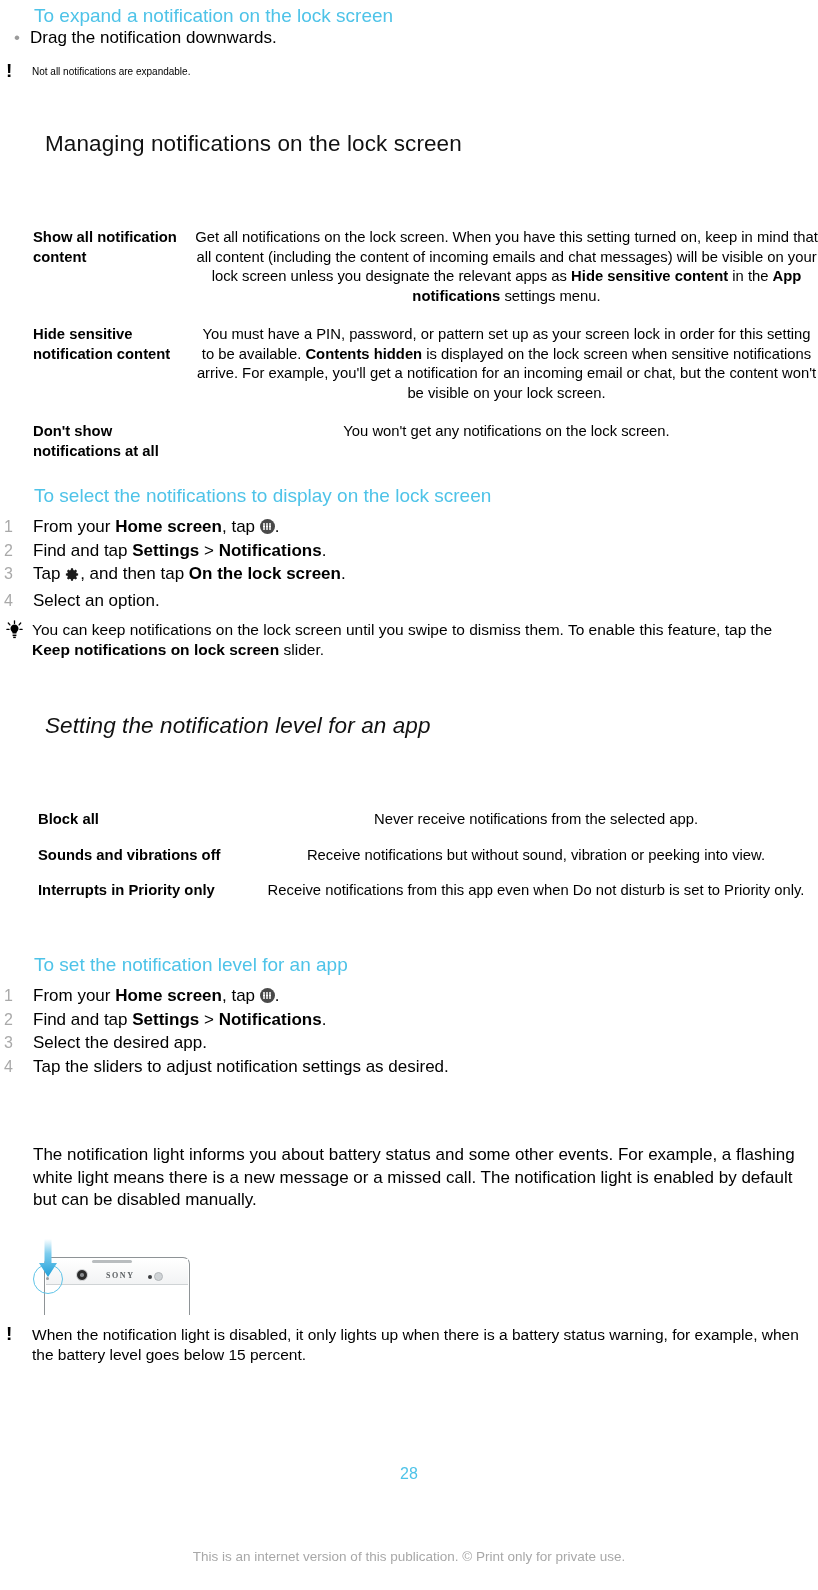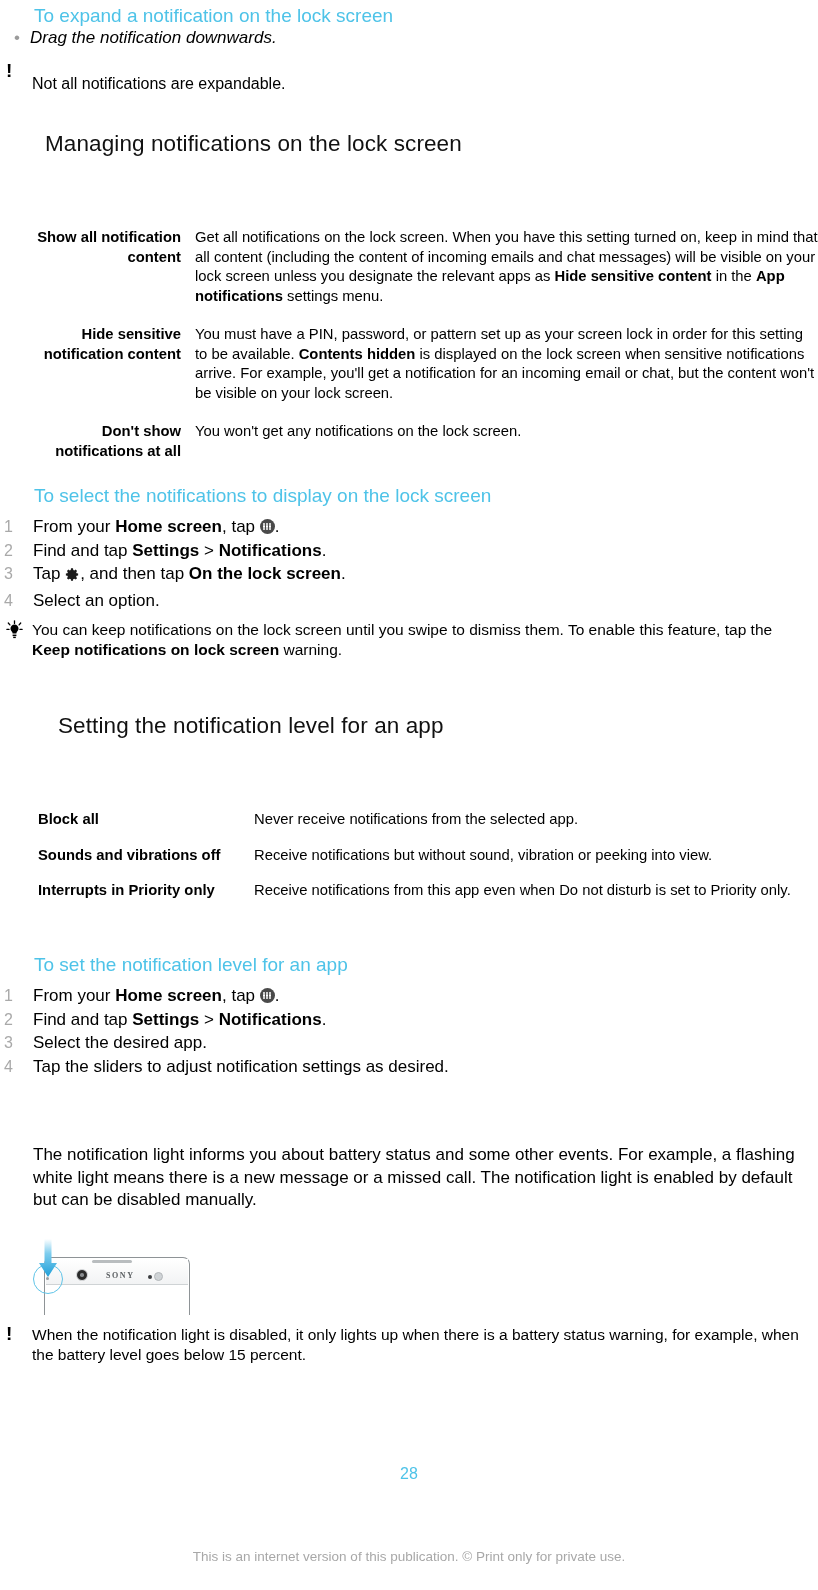--- a/index.html
+++ b/index.html
@@ -59,21 +59,21 @@
     align-items: flex-start;
   }
   .bullet-mark {
     width: 26px;
     flex: 0 0 26px;
     text-align: center;
     color: #9b9b9b;
     font-size: 17px;
     line-height: 22.5px;
   }
-  .bullet-body { flex: 1 1 auto; font-style: italic; }
+  .bullet-body { flex: 1 1 auto; }
 
   
   .note-row {
     display: flex;
     align-items: flex-start;
   }
   .note-icon {
     width: 32px;
     flex: 0 0 32px;
     text-align: left;
@@ -119,25 +119,25 @@
     padding: 0;
   }
   .tbl .lbl {
     font-weight: bold;
     font-size: 14.8px;
     line-height: 19.5px;
   }
   .tbl .val {
     font-size: 14.8px;
     line-height: 19.5px;
+    text-align: center;
   }
 
   
   .tbl-one .lbl {
-    text-align: right;
     width: 148px;
     padding-right: 14px;
     margin-top: 35px;
   }
   .tbl-one tr td { padding-bottom: 19px; }
   .tbl-one tr:last-child td { padding-bottom: 0; }
 
   
   .tbl-two .lbl {
     text-align: left;
@@ -317,21 +317,21 @@
       <div class="bullet-mark">•</div>
       <div class="bullet-body body-txt">Drag the notification downwards.</div>
     </div>
   </div>
 
   <div class="abs" style="left:0px; top:62px; width:790px;">
     <div class="note-row">
       <div class="note-icon">
         <span class="excl">!</span>
       </div>
-      <div class="note-body small-txt" style="font-size:16px;line-height:20px;margin-top:12px;">Not all notifications are expandable.</div>
+      <div class="note-body small-txt" style="font-size:10px;line-height:20px;">Not all notifications are expandable.</div>
     </div>
   </div>
 
   <div class="abs" style="left:33px; top:118px; width:760px;">
     <div class="h-section">Managing notifications on the lock screen</div>
   </div>
 
   <div class="abs" style="left:33px; top:228px; width:785px;">
     <table class="tbl tbl-one">
       <tbody id="tbl-one-body">
@@ -388,25 +388,25 @@
             <line x1="2.3" y1="3.0" x2="3.9" y2="4.9"></line>
             <line x1="14.7" y1="3.0" x2="13.1" y2="4.9"></line>
             <line x1="0.9" y1="9.4" x2="3.0" y2="9.4"></line>
             <line x1="16.1" y1="9.4" x2="14.0" y2="9.4"></line>
           </g>
           <path d="M8.5 4.6c2.3 0 4.0 1.8 4.0 4.0 0 1.7-1.0 2.6-1.6 3.4-0.4 0.6-0.5 1.1-0.5 1.6h-3.8c0-0.5-0.1-1.0-0.5-1.6-0.6-0.8-1.6-1.7-1.6-3.4 0-2.2 1.7-4.0 4.0-4.0z" fill="#000"></path>
           <rect x="6.6" y="14.6" width="3.8" height="1.5" fill="#000"></rect>
           <rect x="7.2" y="16.7" width="2.6" height="1.4" fill="#000"></rect>
         </svg>
       </div>
-      <div class="note-body small-txt" id="tip-body" style="font-size:15.5px;line-height:20px;"><span>You can keep notifications on the lock screen until you swipe to dismiss them. To enable this feature, tap the </span><span style="font-weight: bold;">Keep notifications on lock screen</span><span> warning.</span></div>
+      <div class="note-body small-txt" id="tip-body" style="font-size:15.5px;line-height:20px;"><span>You can keep notifications on the lock screen until you swipe to dismiss them. To enable this feature, tap the </span><span style="font-weight: bold;">Keep notifications on lock screen</span><span> slider.</span></div>
     </div>
   </div>
 
-  <div class="abs" style="left:46px; top:700px; width:760px;">
+  <div class="abs" style="left:33px; top:700px; width:760px;font-style:italic;">
     <div class="h-section">Setting the notification level for an app</div>
   </div>
 
   <div class="abs" style="left:38px; top:810px; width:780px;">
     <table class="tbl tbl-two">
       <tbody id="tbl-two-body">
           <tr>
             <td class="lbl">Block all</td>
             <td class="val">Never receive notifications from the selected app.</td>
           </tr>

